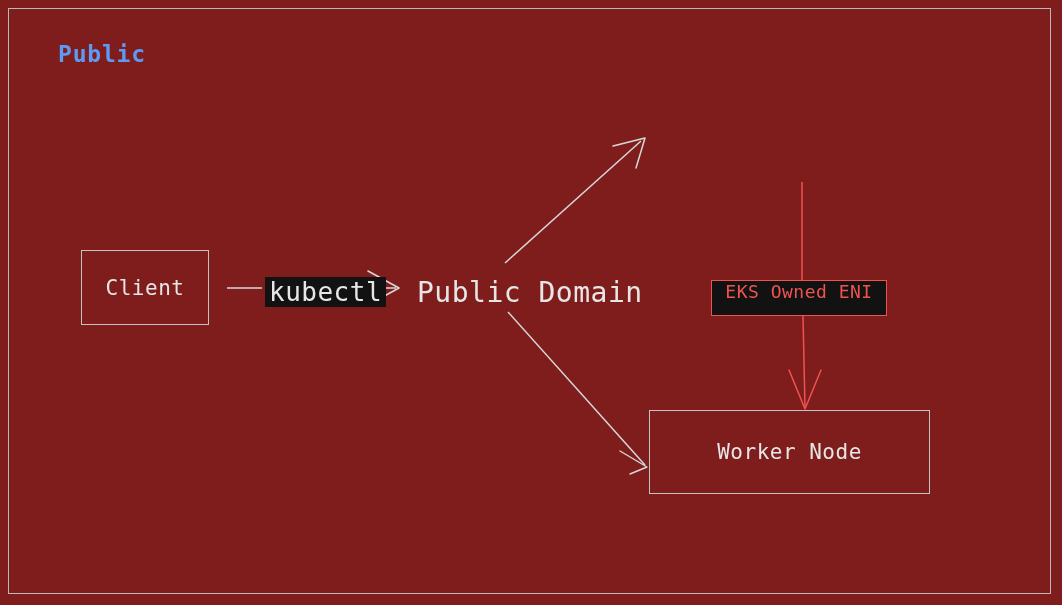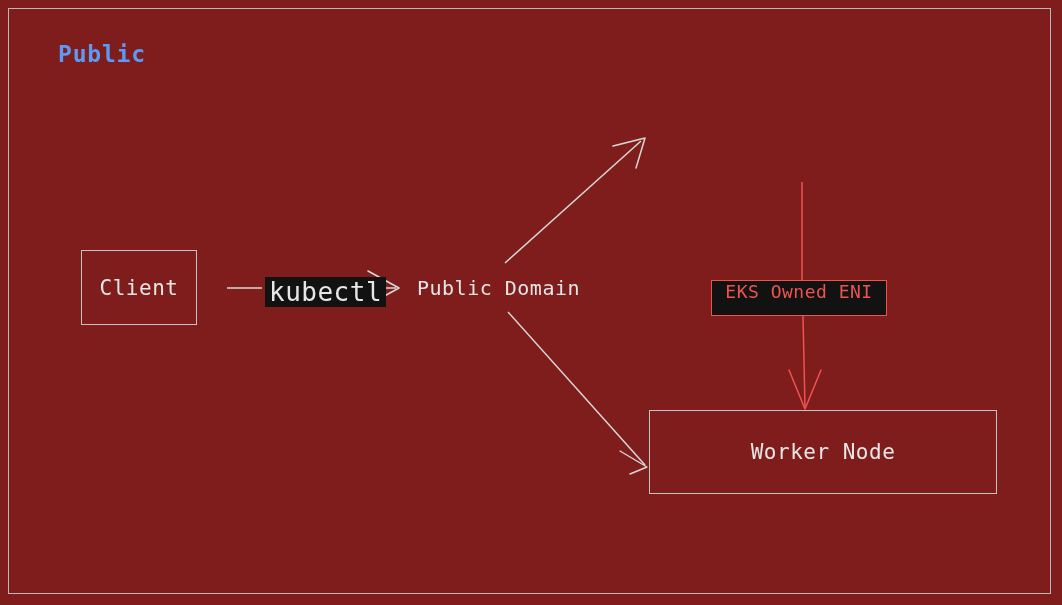--- a/index.html
+++ b/index.html
@@ -50,21 +50,21 @@
     color: #5b9bf5;
     font-size: 23px;
     letter-spacing: 0.8px;
     font-weight: 700;
     font-family: "DejaVu Sans Mono", "Liberation Mono", monospace;
     white-space: nowrap;
   }
   .plain-label {
     position: absolute;
     color: #e6e6e6;
-    font-size: 20px;
+    font-size: 28px;
     letter-spacing: 0.5px;
     white-space: nowrap;
     font-family: "DejaVu Sans Mono", "Liberation Mono", monospace;
   }
   .edge-label {
     position: absolute;
     color: #e6e6e6;
     font-size: 26px;
     letter-spacing: 0.5px;
     white-space: nowrap;
@@ -116,26 +116,26 @@
       <polyline points="620,451 647,467 630,474" fill="none" stroke="#d8d8d8" stroke-width="1.4" stroke-linecap="round" stroke-linejoin="round"></polyline>
     </g>
 
     <g>
       <line x1="802" y1="182" x2="802" y2="281" stroke="#ef5350" stroke-width="1.5"></line>
       <line x1="803" y1="316" x2="805" y2="407" stroke="#ef5350" stroke-width="1.5"></line>
       <polyline points="789,370 805,409 821,370" fill="none" stroke="#ef5350" stroke-width="1.5" stroke-linecap="round" stroke-linejoin="round"></polyline>
     </g>
   </svg>
 
-  <div class="node-box" style="left:81px; top:250px; width:116px; height:75px;text-align:right;">
+  <div class="node-box" style="left:81px; top:250px; width:128px; height:75px;text-align:right;">
     <span>Client</span>
   </div>
 
 
-  <div class="node-box" style="left:649px; top:410px; width:348px; height:84px;align-items:center;">
+  <div class="node-box" style="left:649px; top:410px; width:281px; height:84px;align-items:center;">
     <span>Worker Node</span>
   </div>
 
   <div class="plain-label" style="left:417px; top:276px;">Public Domain</div>
 
   <div class="edge-label" style="left:265px; top:277px;">kubectl</div>
 
   <div class="eni-label" style="left:711px; top:280px; width:176px; height:36px;">
     <span>EKS Owned ENI</span>
   </div>

